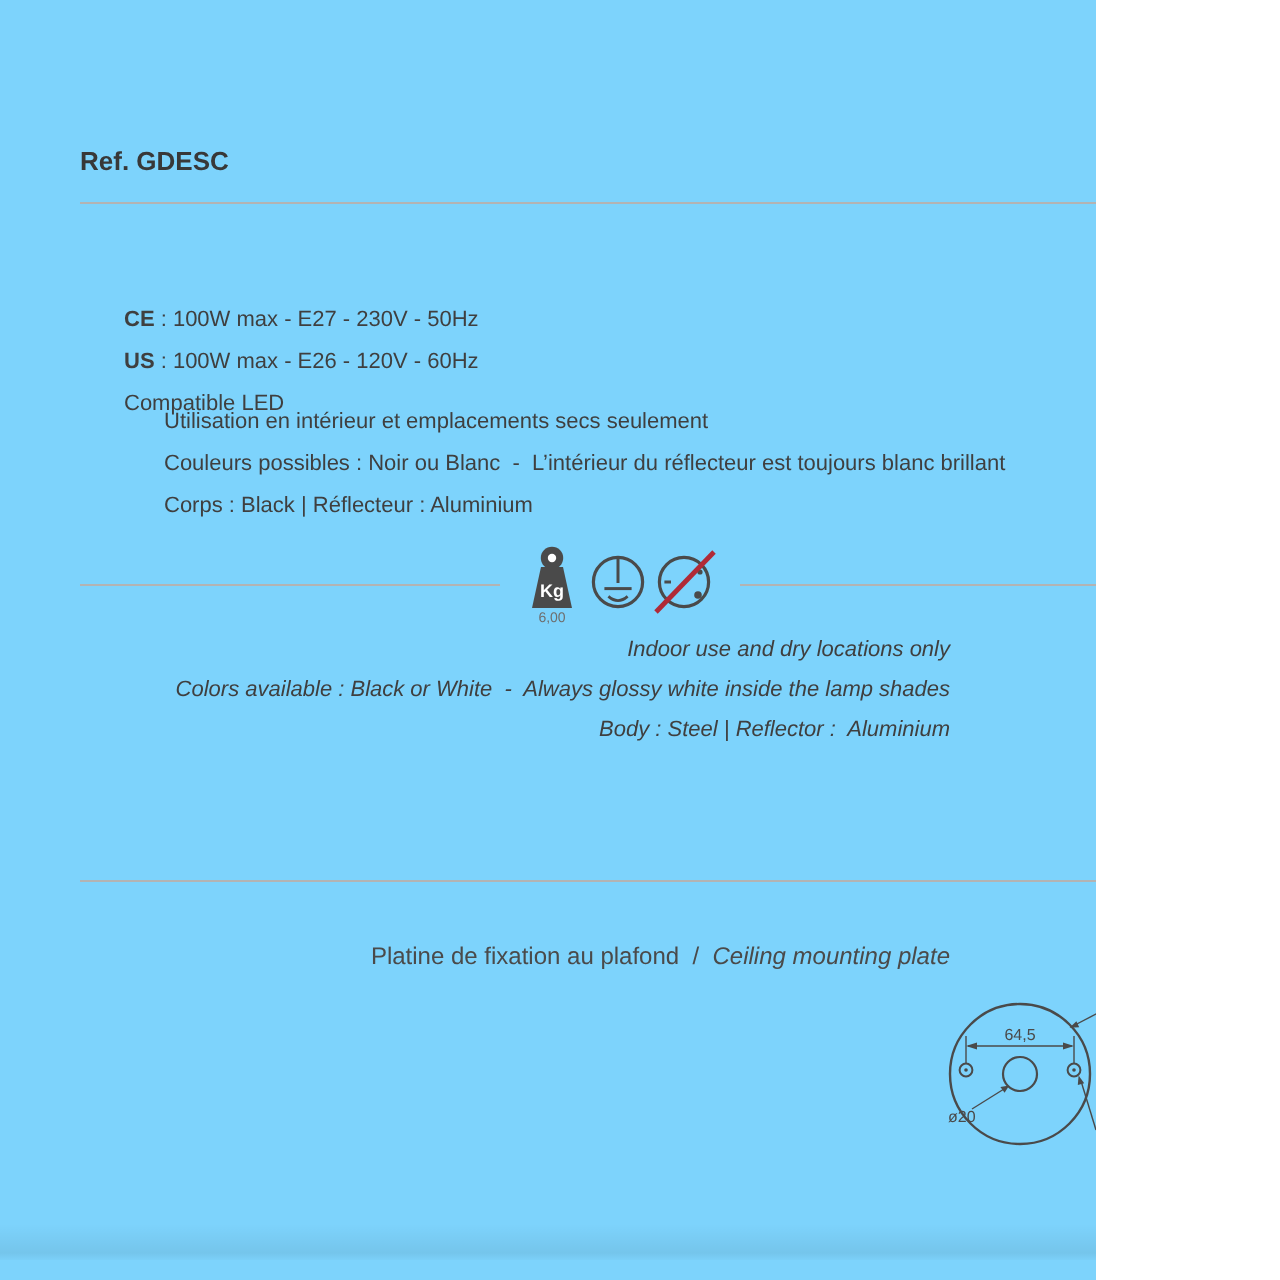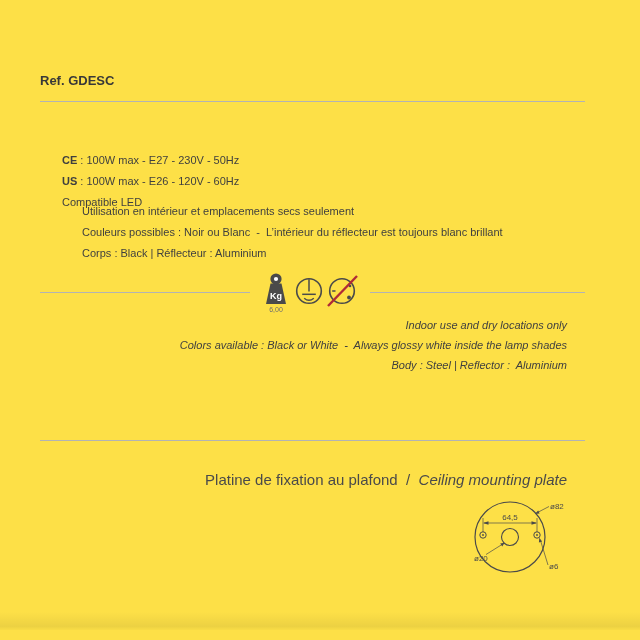--- a/index.html
+++ b/index.html
@@ -1,33 +1,33 @@
 <!DOCTYPE html>
 <html><head>
 <meta charset="utf-8">
 <style>
   * { margin:0; padding:0; box-sizing:border-box; }
   html,body { background:#ffffff; }
   .page {
-    position:relative; width:640px; height:640px; background:#fde047;
+    position:relative; width:548px; height:640px; background:#7dd3fc;
     font-family:"Liberation Sans", sans-serif; color:#3f3f3f; overflow:hidden;
   }
   .txt { position:absolute; font-size:11px; line-height:14px; white-space:pre; color:#3f3f3f; }
   .bold { font-weight:bold; }
   .rule { position:absolute; height:1px; background:#b3b3b3; }
   .doc-title { position:absolute; left:40px; top:73px; font-size:13px; font-weight:bold; color:#383838; white-space:pre; }
   .spec-line { left:62px;margin-top:32px; }
   .fr-line { left:62px;margin-left:20px; }
   .en-block { position:absolute; right:73px; text-align:right; font-style:italic; }
   .en-line { position:absolute; right:0; white-space:pre; font-size:11px; }
   .custom-note {
     position:absolute; left:40px; top:406px; width:545px; text-align:center;
     font-size:11px; font-style:italic; font-weight:600; white-space:pre; color:#3b3b3b;
   }
-  .mount-label { position:absolute; right:73px; top:471px; font-size:15px; white-space:pre; text-align:right; color:#4a4a4a; }
+  .mount-label { position:absolute; right:73px; top:471px; font-size:12px; white-space:pre; text-align:right; color:#4a4a4a; }
   .mount-label .en { font-style:italic; }
   .icon-row-svg { position:absolute; }
   .weight-value { position:absolute; left:261px; top:306px; width:30px; text-align:center; font-size:7px; color:#6e6e6e; }
   .kg-text { font-size:9px; font-weight:bold; fill:#ffffff; font-family:"Liberation Sans", sans-serif; }
   .dim-text { font-size:8px; fill:#4a4a4a; font-family:"Liberation Sans", sans-serif; }
   .page-shadow {
     position:absolute; left:0; top:612px; width:640px; height:18px;
     background:linear-gradient(to bottom, rgba(0,0,0,0) 0%, rgba(0,0,0,0.065) 80%, rgba(0,0,0,0.015) 100%);
   }
 </style>

